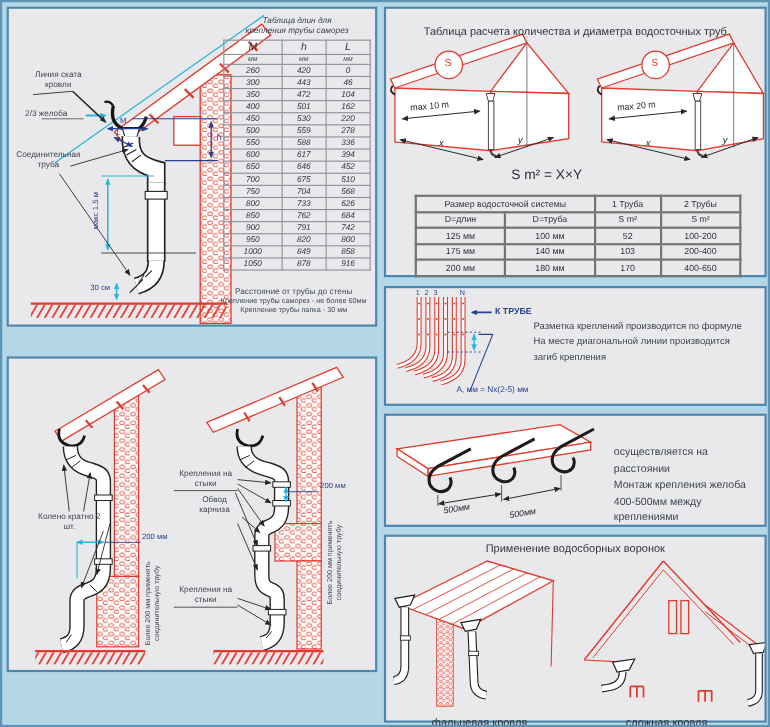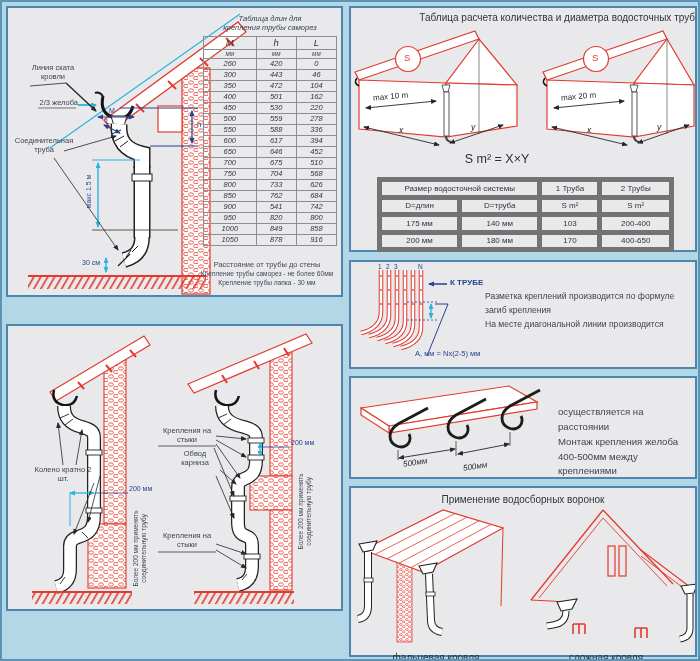--- a/index.html
+++ b/index.html
@@ -16,24 +16,24 @@
   .t1title{font-size:7.5px;color:#35404c;text-align:center;line-height:1.25;}
   table{border-collapse:collapse;}
   #t1{width:134px;margin:3px auto 0 auto;}
   #t1 td{border:1px solid #8a8f96;text-align:center;font-size:7.5px;color:#2f333a;padding:0.5px 0;height:8.6px;}
   #t1 tr.hd td{font-size:9.5px;height:10px;}
   #t1 tr.un td{font-size:6.3px;color:#4a4f57;height:7px;}
   .notes{position:absolute;left:182px;top:252px;width:154px;text-align:center;color:#3f4a5a;}
   .notes .nt{font-size:7.5px;margin-bottom:1px;}
   .notes .nl{font-size:6.6px;line-height:1.3;}
   
-  .p3title{position:absolute;left:0;top:4px;width:100%;text-align:right;font-size:10px;color:#30343b;}
+  .p3title{position:absolute;left:0;top:16px;width:100%;text-align:center;font-size:10px;color:#30343b;}
   .formula{position:absolute;left:0;top:144px;width:292px;text-align:center;font-size:12.5px;color:#2b2f36;}
   #t3{position:absolute;left:26px;top:169px;width:297px;}
-  #t3 td{border:5px solid #737373;text-align:center;font-size:8px;color:#2f333a;padding:1px 0;height:10.5px;}
+  #t3 td{border:2px solid #737373;text-align:center;font-size:8px;color:#2f333a;padding:1px 0;height:10.5px;}
   .houselbl{position:absolute;font-size:8px;color:#23262b;}
   .slbl{position:absolute;font-size:9.5px;color:#e23b2e;}
   .xylbl{position:absolute;font-size:8.5px;font-style:italic;color:#23262b;}
   
   .p4txt{position:absolute;left:134px;top:28px;width:205px;font-size:8.6px;color:#3c4550;line-height:1.6;}
   .p4nums{position:absolute;font-size:6.5px;color:#26418f;}
   .ktrube{position:absolute;left:99px;top:16px;font-size:8px;font-weight:bold;color:#26418f;}
   .p4formula{position:absolute;left:64px;top:87px;font-size:7.5px;color:#26418f;text-align:center;}
   
   .p5txt{position:absolute;left:207px;top:27px;width:135px;font-size:9.6px;color:#3c4550;line-height:1.55;}
@@ -120,21 +120,21 @@
       <line x1="58" y1="75" x2="88" y2="103" stroke="#26272b" stroke-width="1.4" marker-end="url(#ab1)"></line>
       <line x1="56" y1="143" x2="108" y2="128" stroke="#26272b" stroke-width="0.8" marker-end="url(#ab1)"></line>
       <line x1="46" y1="150" x2="110" y2="242" stroke="#26272b" stroke-width="0.8" marker-end="url(#ab1)"></line>
     </g>
     <g>
       <line x1="20" y1="268" x2="198" y2="268" stroke="#e23b2e" stroke-width="2.2"></line>
       <rect x="20" y="269" width="178" height="12" fill="url(#hg1)"></rect>
     </g>
   </svg>
   <div class="lbl" style="left:16px;top:56px;width:58px;">Линия ската кровли</div>
-  <div class="lbl" style="left:22px;top:91px;width:48px;text-align:right;">2/3 желоба</div>
+  <div class="lbl" style="left:10px;top:91px;width:48px;">2/3 желоба</div>
   <div class="lbl" style="left:6px;top:129px;width:60px;">Соединительная труба</div>
   <div class="dim" style="left:101px;top:99px;">M</div>
   <div class="dim" style="left:98px;top:110px;">L</div>
   <div class="dim" style="left:189px;top:112px;font-size:8px;">h</div>
   <div class="dim" style="left:50px;top:180px;width:60px;text-align:center;transform:rotate(-90deg);">макс 1.5 м</div>
   <div class="dim" style="left:74px;top:251px;">30 см</div>
   <div class="t1wrap">
     <div class="t1title">Таблица длин для</div>
     <div class="t1title">крепления трубы саморез</div>
     <table id="t1">
@@ -209,21 +209,21 @@
               <td>733</td>
               <td>626</td>
             </tr>
       <tr>
               <td>850</td>
               <td>762</td>
               <td>684</td>
             </tr>
       <tr>
               <td>900</td>
-              <td>541</td>
+              <td>791</td>
               <td>742</td>
             </tr>
       <tr>
               <td>950</td>
               <td>820</td>
               <td>800</td>
             </tr>
       <tr>
               <td>1000</td>
               <td>849</td>
@@ -422,20 +422,26 @@
       <td colspan="2" style="width:164px;">Размер водосточной системы</td>
       <td style="width:60px;">1 Труба</td>
       <td style="width:73px;">2 Трубы</td>
     </tr>
     <tr>
       <td style="width:82px;">D=длин</td>
       <td style="width:82px;">D=труба</td>
       <td>S m²</td>
       <td>S m²</td>
     </tr>
+    <tr>
+            <td>125 мм</td>
+            <td>100 мм</td>
+            <td>52</td>
+            <td>100-200</td>
+          </tr>
     <tr>
             <td>175 мм</td>
             <td>140 мм</td>
             <td>103</td>
             <td>200-400</td>
           </tr>
     <tr>
             <td>200 мм</td>
             <td>180 мм</td>
             <td>170</td>
@@ -498,22 +504,22 @@
       <line x1="97" y1="42" x2="76" y2="94" stroke="#26418f" stroke-width="1"></line>
     </g>
   </svg>
   <div class="p4nums" style="left:27px;top:1px;">1</div>
   <div class="p4nums" style="left:35px;top:1px;">2</div>
   <div class="p4nums" style="left:43px;top:1px;">3</div>
   <div class="p4nums" style="left:67px;top:1px;">N</div>
   <div class="ktrube">К ТРУБЕ</div>
   <div class="p4txt">
     <div>Разметка креплений производится по формуле</div>
+    <div>На месте диагональной линии производится</div>
     <div>загиб крепления</div>
-    <div>На месте диагональной линии производится</div>
   </div>
   <div class="p4formula">А, мм = Nx(2-5) мм</div>
 </div>
 
 <div class="panel" id="p5" style="left:347px;top:374px;width:348px;height:103px;">
   <svg class="draw" width="344" height="99" viewBox="0 0 344 99">
     <defs>
       <marker id="ab5" markerWidth="8" markerHeight="8" refX="5" refY="2.5" orient="auto-start-reverse" markerUnits="userSpaceOnUse">
             <path d="M0,0 L6,2.5 L0,5 Z" fill="#26272b"></path>
           </marker>

